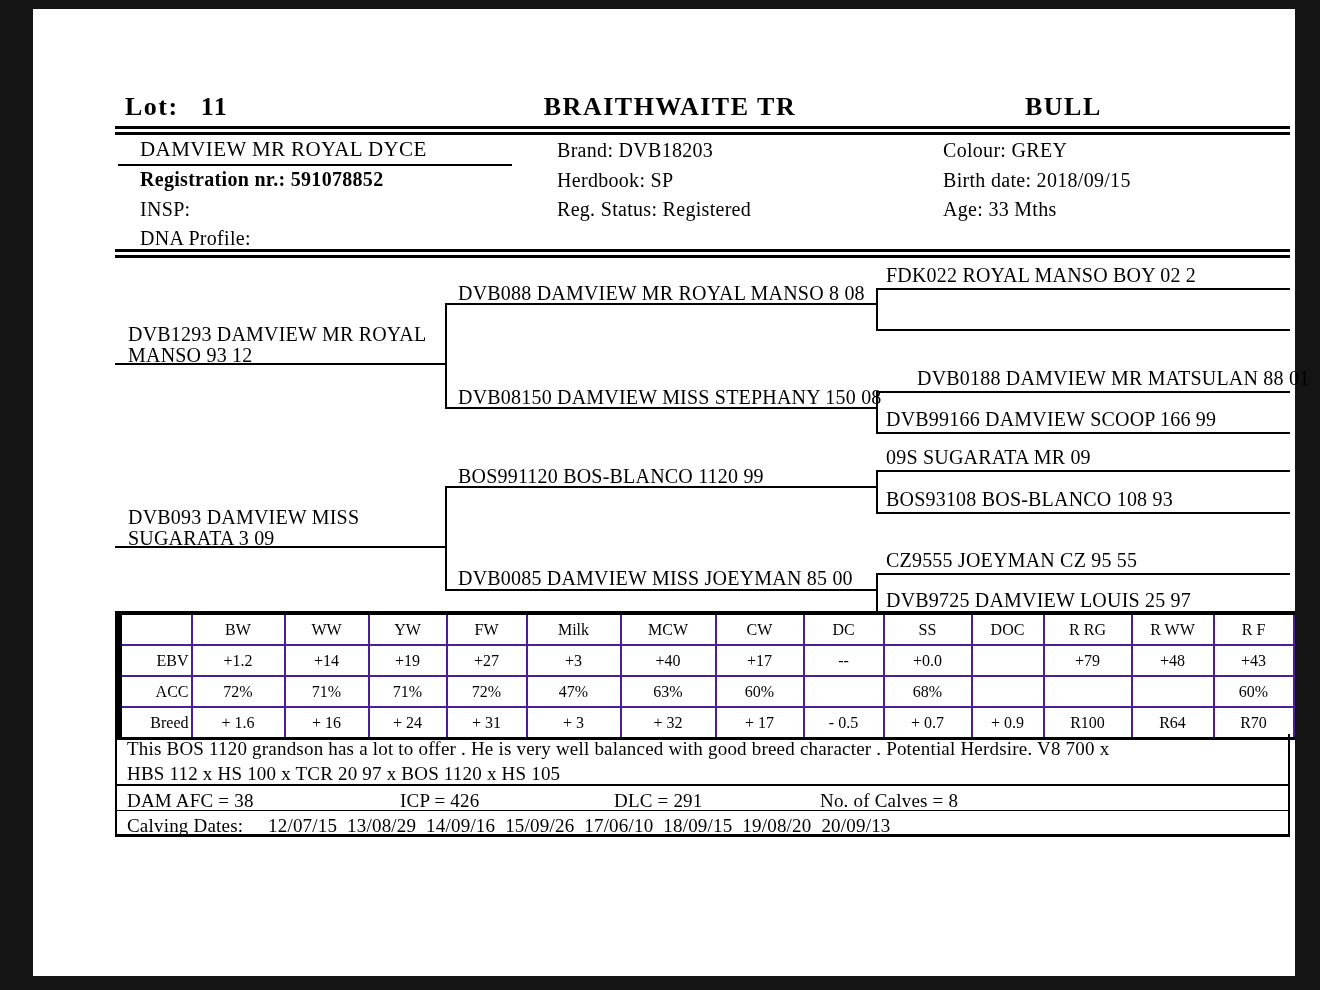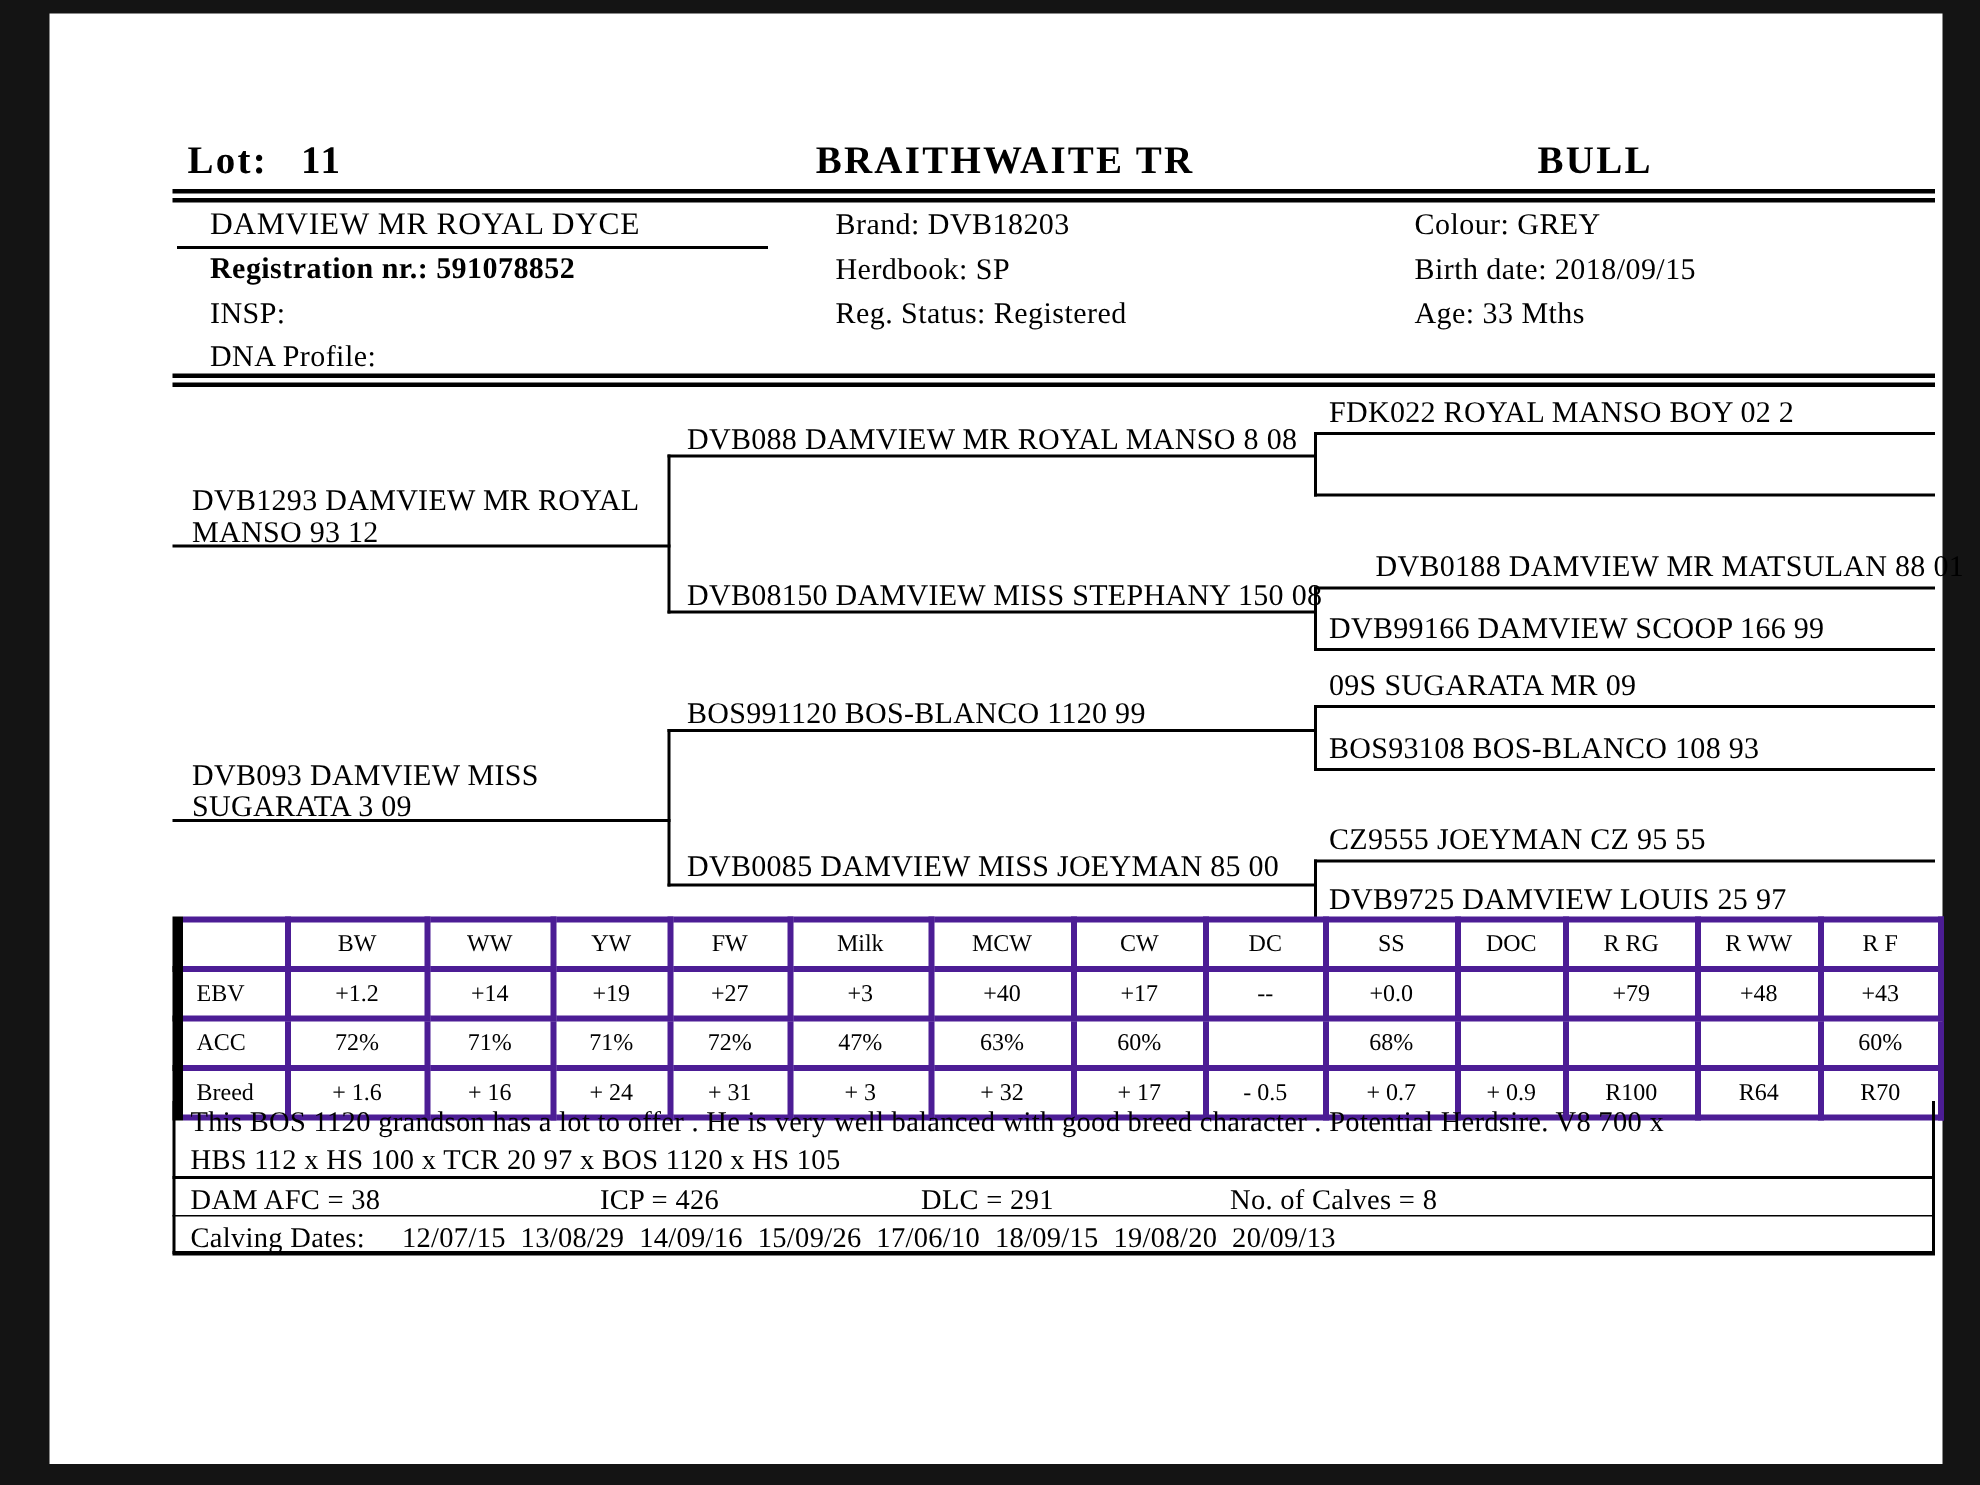--- a/index.html
+++ b/index.html
@@ -39,28 +39,28 @@
     width: 1175px;
     border-collapse: collapse;
     table-layout: fixed;
     font-size: 16px;
     border: 2px solid #000;
     border-left: 7px solid #000;
     border-top: 4px solid #000;
     border-bottom: 3px solid #000;
   }
   table.ebv td {
-    border: 4px solid #4c1d95;
+    border: 2px solid #4c1d95;
     text-align: center;
     padding: 4px 2px;
     height: 21px;
     overflow: hidden;
     white-space: nowrap;
   }
-  table.ebv td.rowlabel { text-align: left; padding-left: 9px; }
+  table.ebv td.rowlabel { text-align: right; padding-left: 9px; }
 </style>
 </head>
 <body>
 
 <div id="screenshot">
 
   <div class="bar" style="left:0;top:0;width:1320px;height:9px;"></div>
   <div class="bar" style="left:0;top:976px;width:1320px;height:14px;"></div>
   <div class="bar" style="left:0;top:0;width:33px;height:990px;"></div>
   <div class="bar" style="left:1295px;top:0;width:25px;height:990px;"></div>

